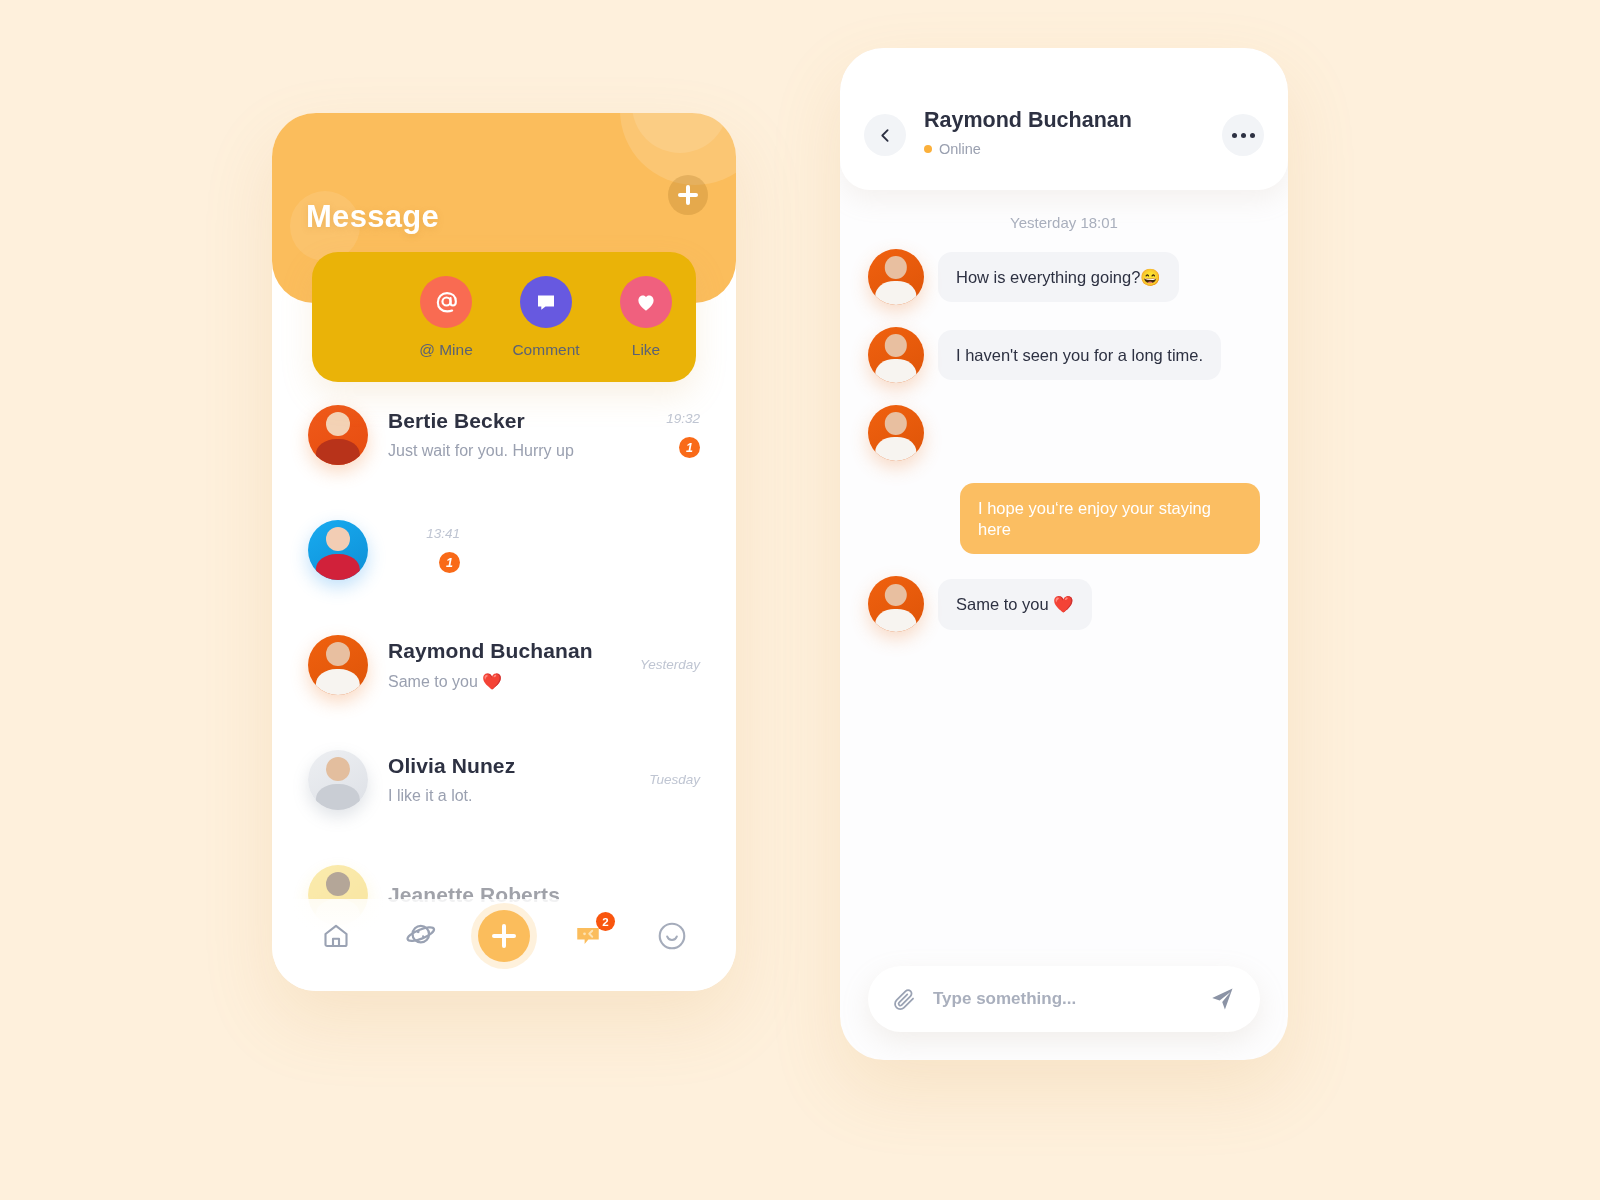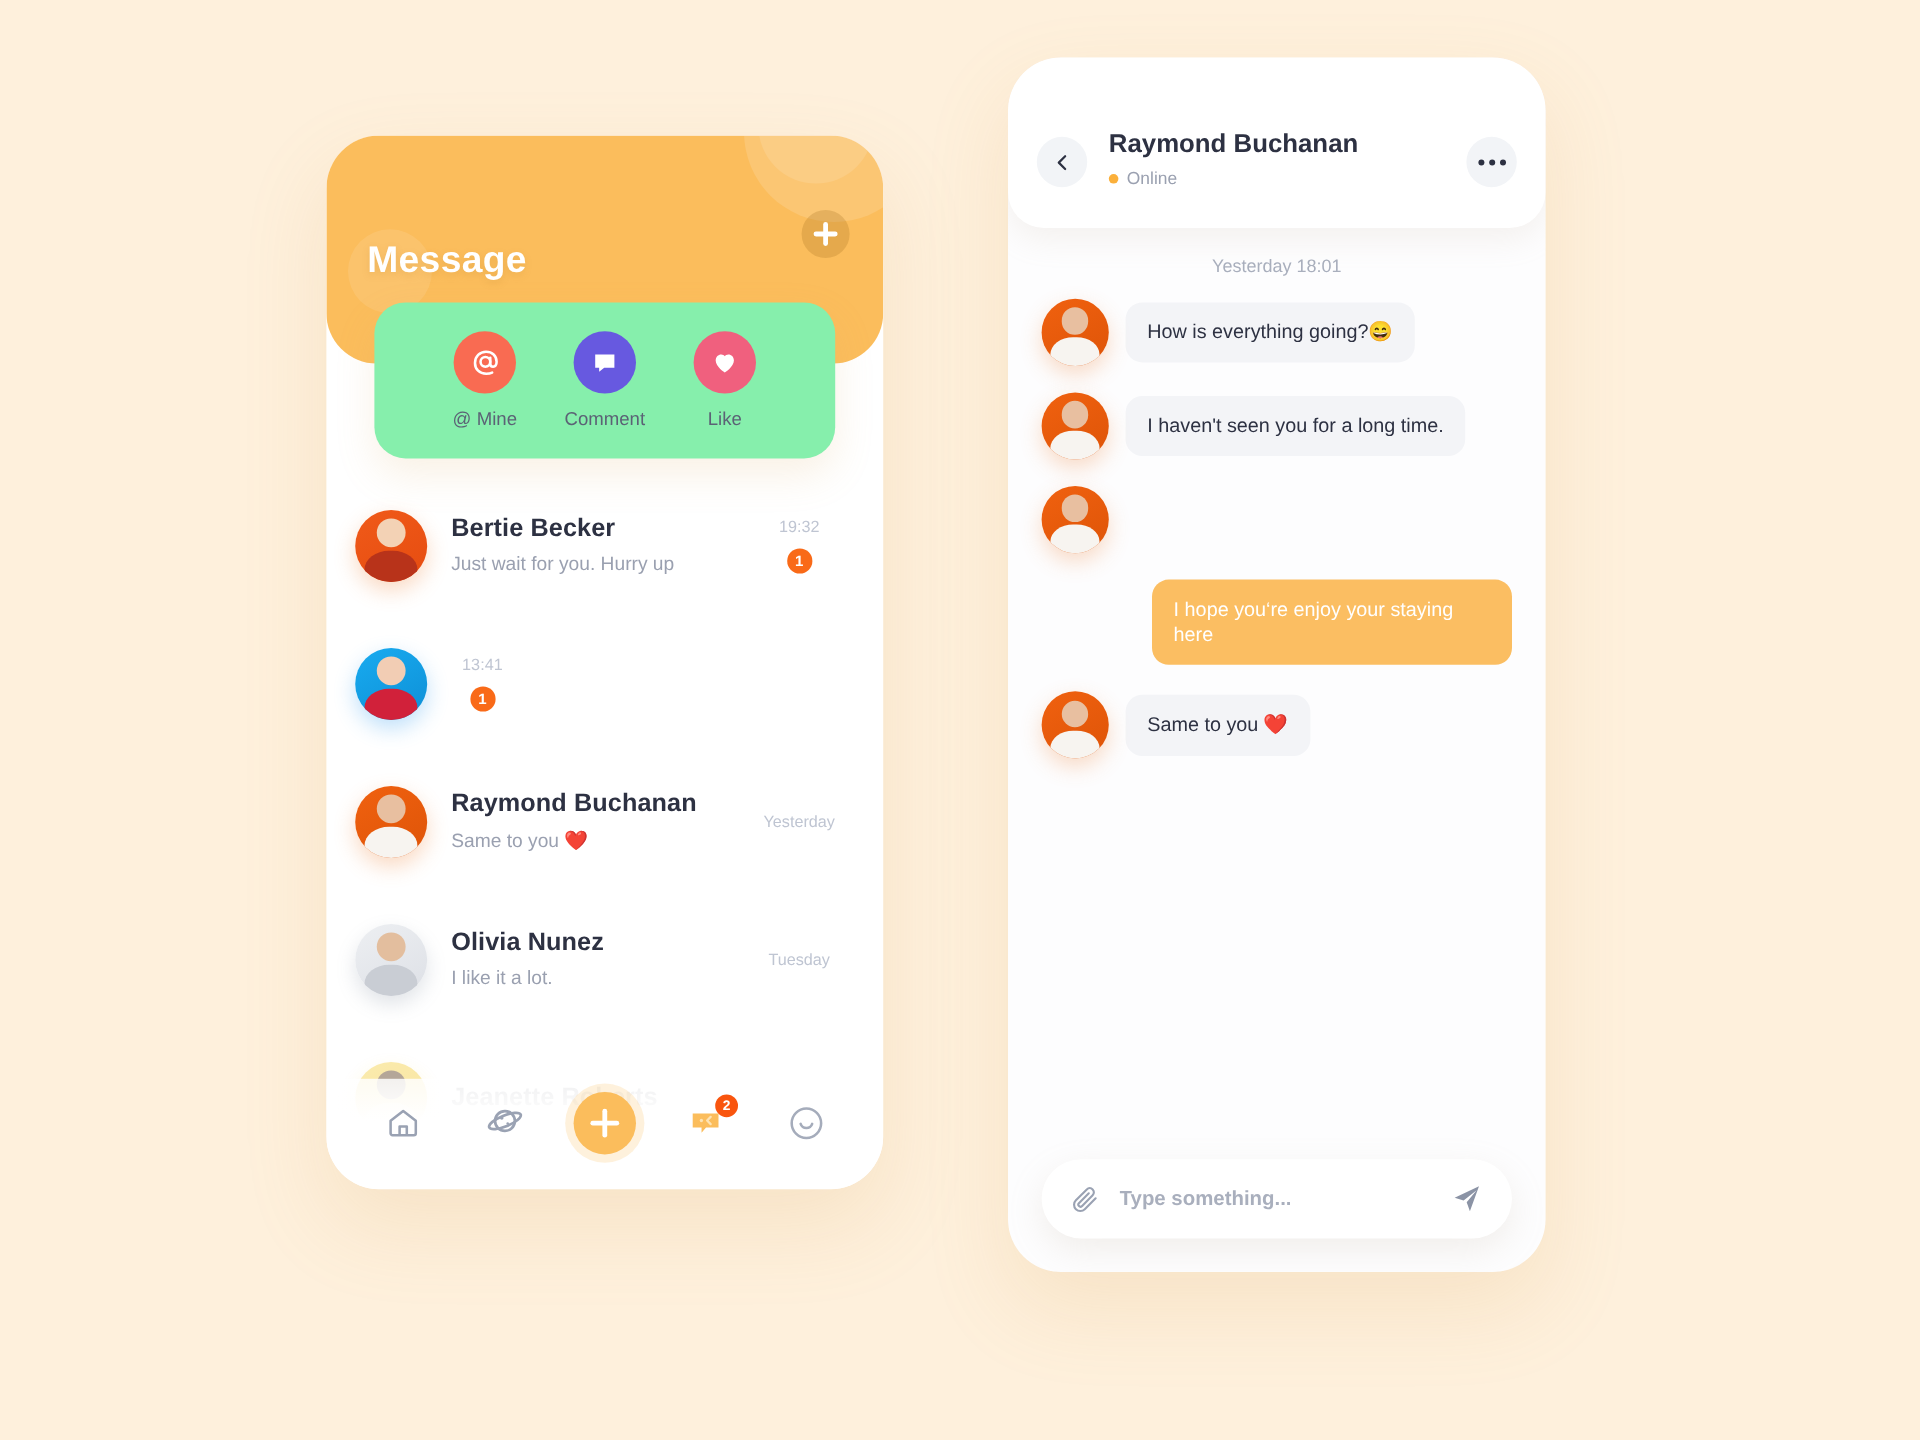--- a/index.html
+++ b/index.html
@@ -53,36 +53,36 @@
     width: 40px; height: 40px; border-radius: 50%;
     background: rgba(150,100,25,0.22);
     display: flex; align-items: center; justify-content: center;
     cursor: pointer; border: none;
   }
   .add-btn .plus-h { position:absolute; width:20px; height:3.4px; background:#FFF; border-radius:2px;}
   .add-btn .plus-v { position:absolute; width:3.4px; height:20px; background:#FFF; border-radius:2px;}
 
   .cat-card {
     position: absolute; left: 40px; top: 139px; width: 384px; height: 130px;
-    background: #86efac; border-radius: 26px;
+    background: #eab308; border-radius: 26px;
     box-shadow: 0 14px 32px rgba(222,170,100,0.17);
-    display: flex; align-items: center; justify-content: center;
+    display: flex; align-items: center; justify-content: flex-end;
     z-index: 5;
   }
   .cat { display: flex; flex-direction: column; align-items: center; width: 100px; cursor: pointer; }
   .cat-ic {
     width: 52px; height: 52px; border-radius: 50%;
     display: flex; align-items: center; justify-content: center;
     color:#fff; font-size: 26px; font-weight: bold;
   }
   .cat-lbl { margin-top: 13px; font-size: 15.5px; color: #5B6275; }
 
   .msg-list {
-    position: absolute; left: 0; top: 284px; width: 100%; bottom: 0;
-    padding: 0 24px;
+    position: absolute; left: 0; top: 264px; width: 100%; bottom: 0;
+    padding: 0 36px;
   }
   .msg-item {
     display: flex; align-items: center; height: 115px; cursor: pointer;
     position: relative;
   }
   .avatar {
     width: 60px; height: 60px; border-radius: 50%;
     flex: none; position: relative; overflow: hidden;
   }
   .avatar.glow { box-shadow: 0 7px 18px rgba(240,140,70,0.33); }
@@ -93,21 +93,21 @@
     position:absolute; left:50%; top:13%; transform:translateX(-50%);
     width:40%; height:40%; border-radius:50%;
   }
   .av-body {
     position:absolute; left:50%; bottom:-14%; transform:translateX(-50%);
     width:74%; height:56%; border-radius:46% 46% 0 0;
   }
   .mi-text { flex: 1; margin-left: 20px; min-width: 0; }
   .mi-name { font-size: 21px; font-weight: bold; color: #2D3142; letter-spacing: .1px; }
   .mi-prev { font-size: 16px; color: #9AA0B0; margin-top: 9px; }
-  .mi-right { text-align: center; flex: none; width: 92px; }
+  .mi-right { text-align: right; flex: none; width: 92px; font-style: italic; }
   .mi-time { font-size: 13.5px; color: #BFC5D2; }
   .badge {
     display: inline-flex; align-items: center; justify-content: center;
     min-width: 21px; height: 21px; padding: 0 5px; margin-top: 11px;
     border-radius: 11px; background: #F96A18; color: #fff;
     font-size: 12.5px; font-weight: bold;
   }
 
   .tabbar {
     position: absolute; left: 0; bottom: 0; width: 100%; height: 92px;

